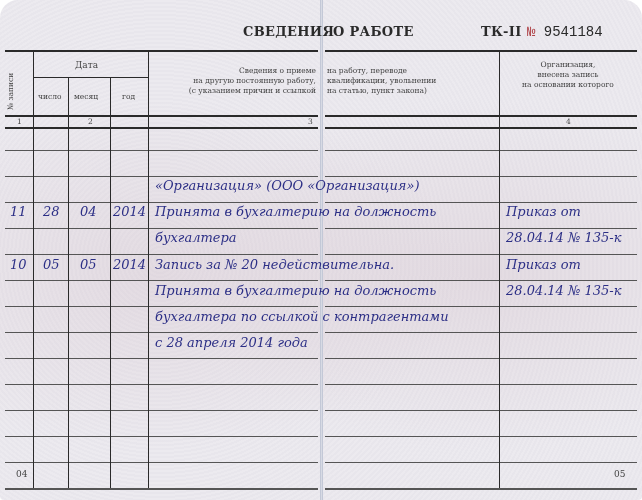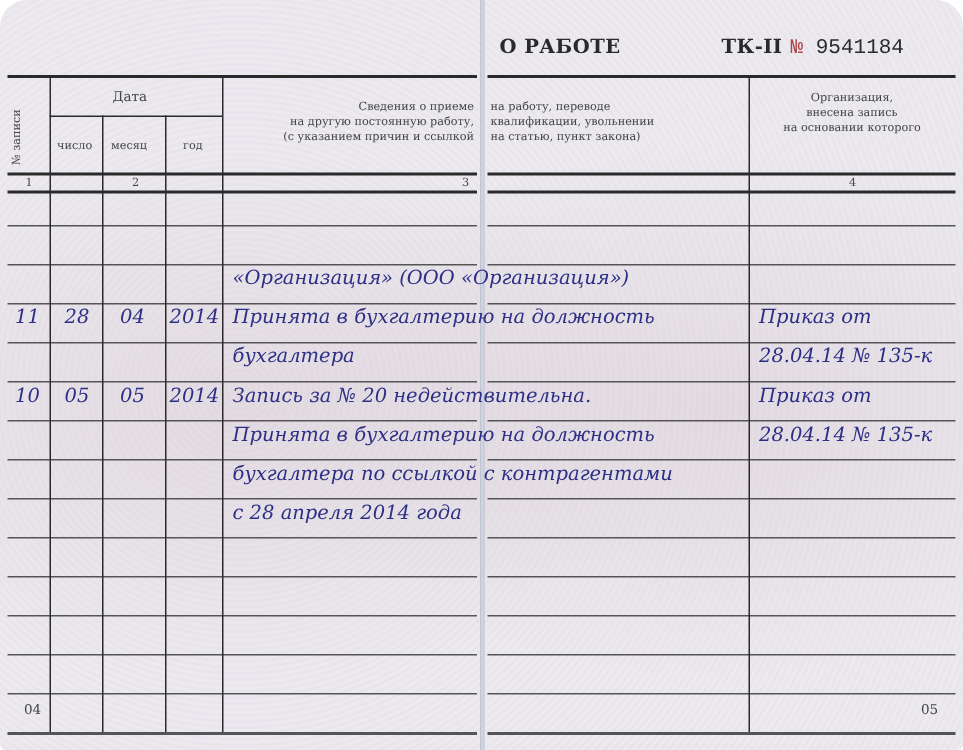--- a/index.html
+++ b/index.html
@@ -23,20 +23,21 @@
   .hand{position:absolute;font-family:"DejaVu Serif",serif;font-style:italic;font-size:13px;color:#2c2f86;white-space:nowrap;}
   .pnum{position:absolute;top:469px;font-family:"DejaVu Serif",serif;font-size:9px;color:#444;}
 </style>
 </head>
 <body>
 
 <div class="book">
 
   <div class="spine"></div>
 
+  <div class="hdr-title" style="left:243px">СВЕДЕНИЯ</div>
   <div class="hdr-title" style="left:333px">О РАБОТЕ</div>
   <div class="hdr-title" style="left:481px">ТК-II</div>
   <div class="serial" style="left:527px"><span class="no">№</span> <span>9541184</span></div>
 
   <div class="hl thick" style="left:5px;top:50px;width:313px"></div>
   <div class="hl thick" style="left:325px;top:50px;width:312px"></div>
   <div class="hl" style="left:33px;top:77px;width:115px"></div>
   <div class="hl thick" style="left:5px;top:115px;width:313px"></div>
   <div class="hl thick" style="left:325px;top:115px;width:312px"></div>
   <div class="hl thick" style="left:5px;top:127px;width:313px"></div>

